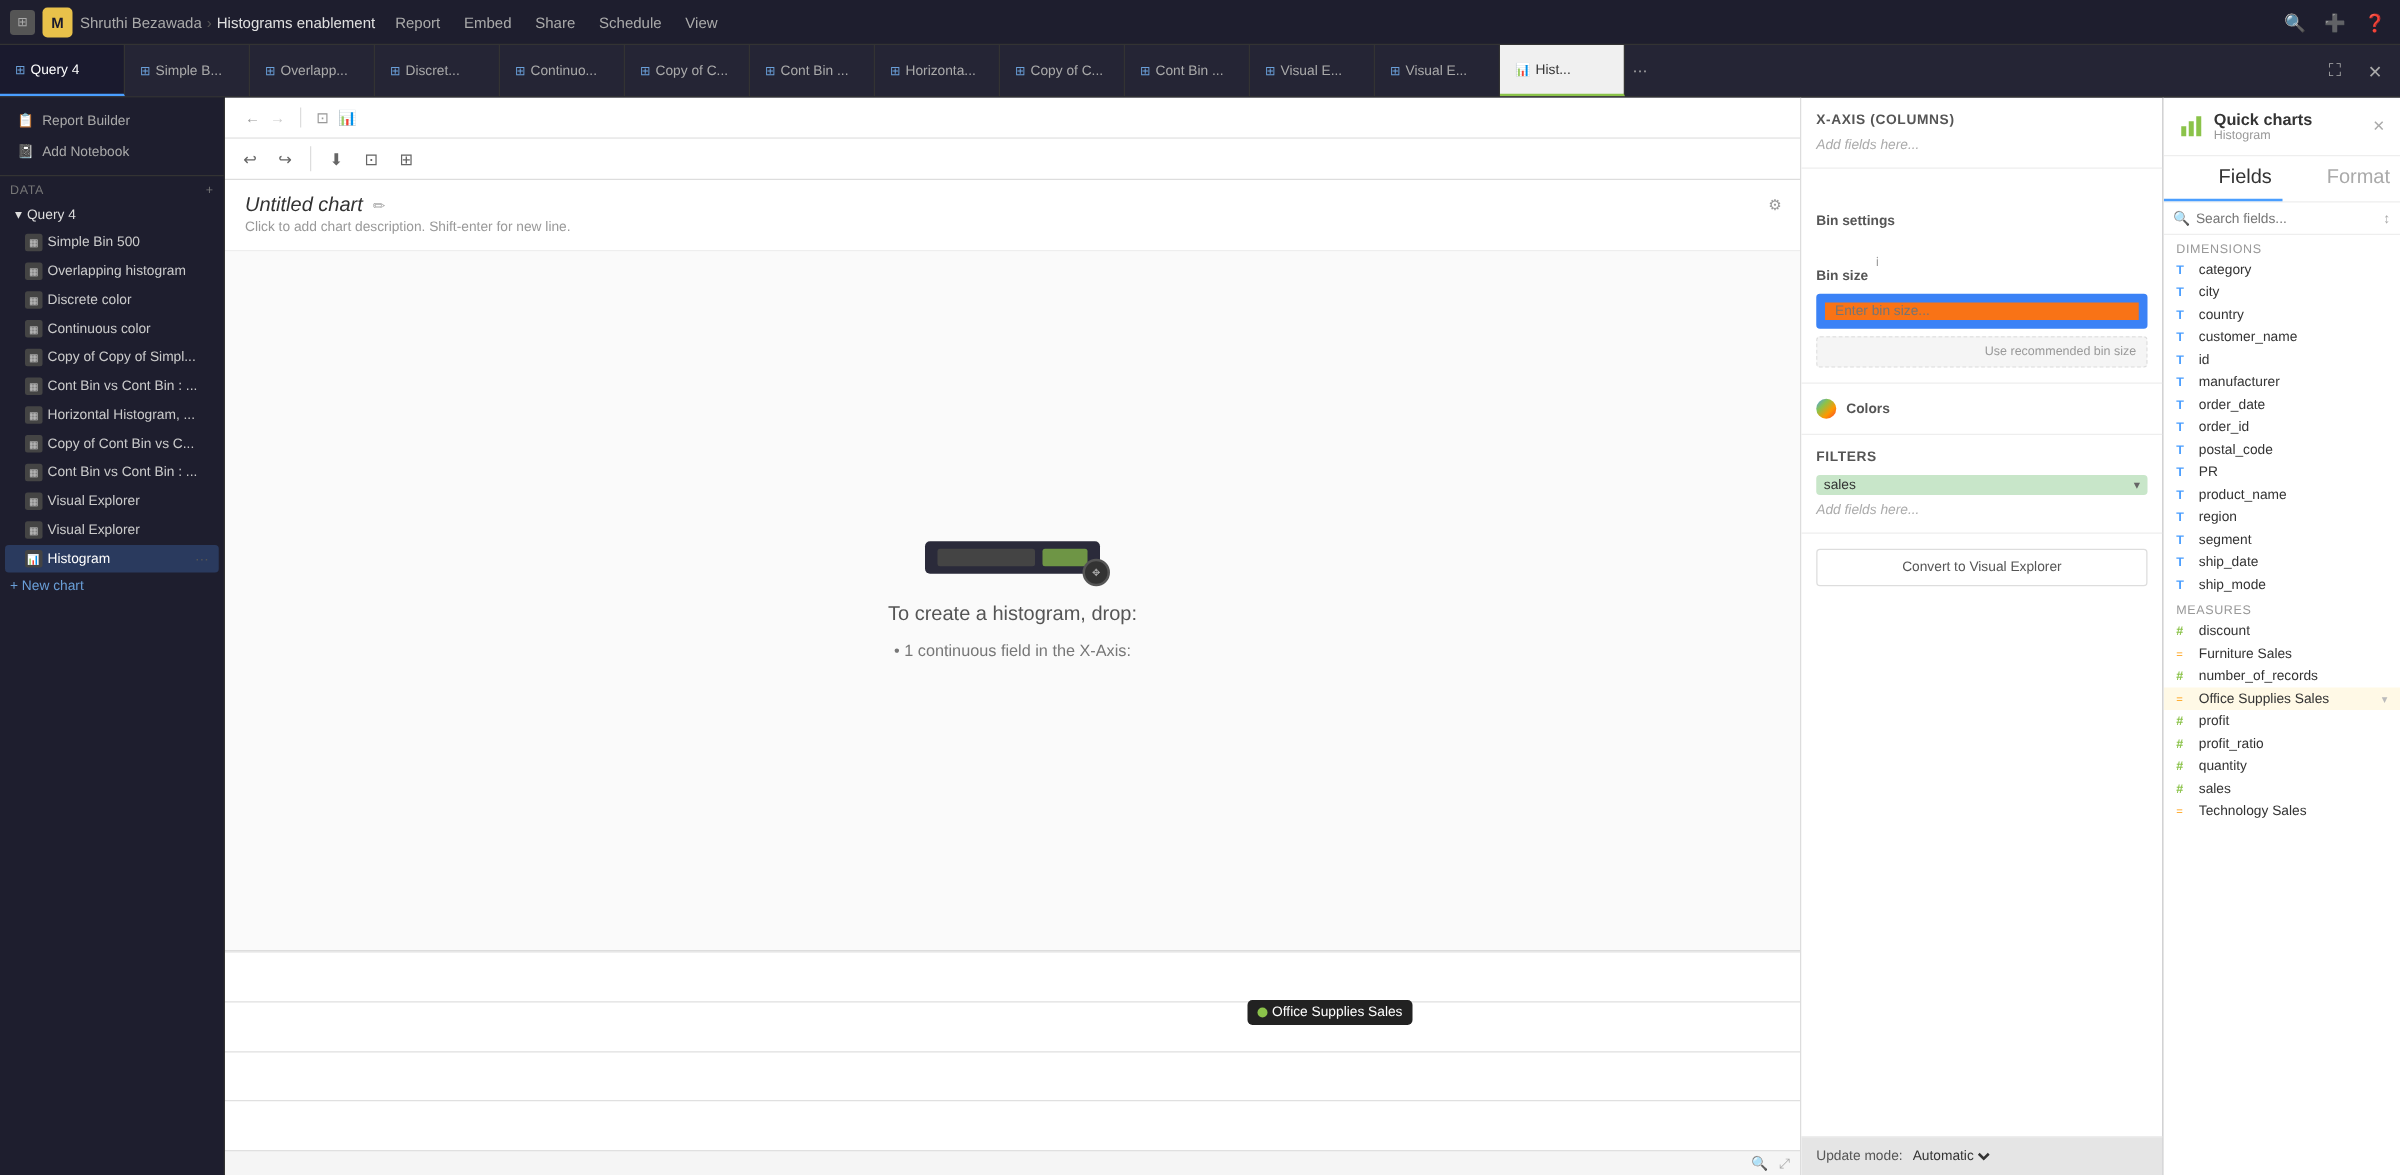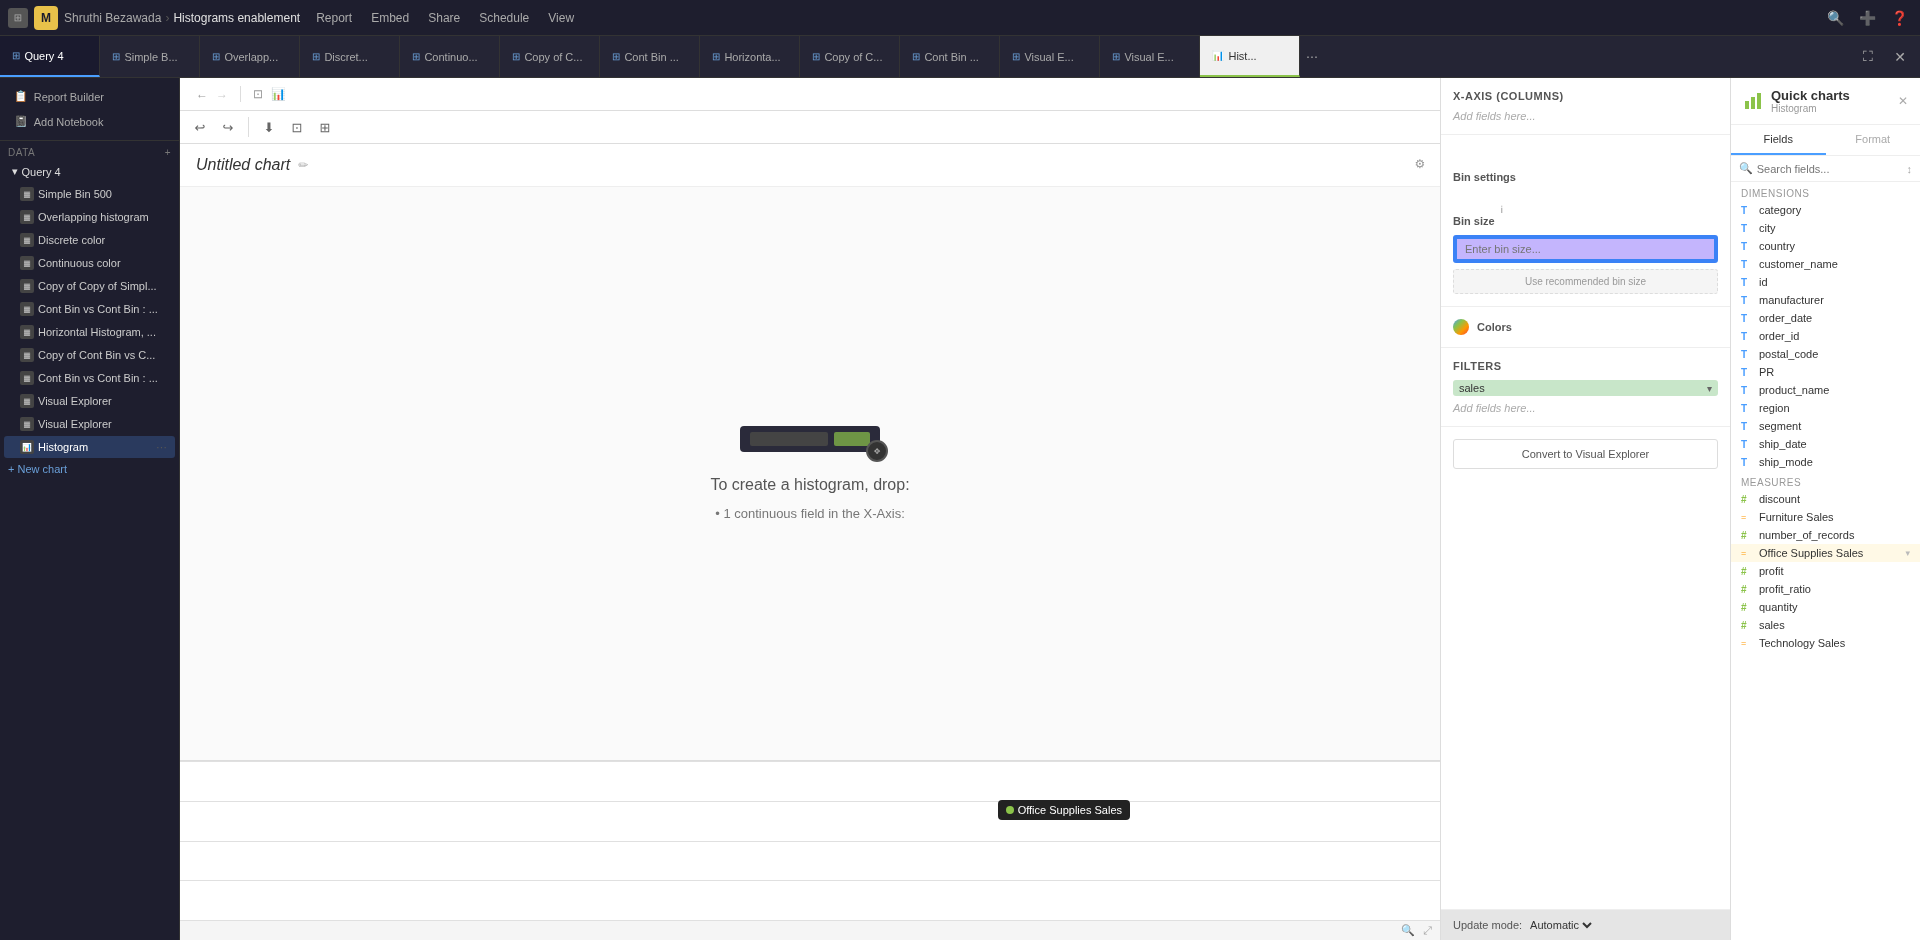--- a/index.html
+++ b/index.html
@@ -60,39 +60,39 @@
     .chart-bottom-inner { flex: 1; display: flex; flex-direction: column; }
 
     
     .settings-panel { width: 290px; background: #fff; border-left: 1px solid #ddd; display: flex; flex-direction: column; overflow: hidden; flex-shrink: 0; }
     .settings-section { padding: 12px; border-bottom: 1px solid #eee; }
     .settings-title { font-size: 11px; font-weight: 600; color: #555; margin-bottom: 8px; text-transform: uppercase; letter-spacing: 0.5px; }
     .add-fields-placeholder { font-size: 11px; color: #aaa; font-style: italic; }
     .bin-row { display: flex; align-items: center; gap: 6px; margin-bottom: 8px; }
     .bin-label { font-size: 11px; color: #555; font-weight: 600; margin-top: 24px; }
     .bin-info { color: #999; font-size: 10px; }
-    .bin-input { border: 4px solid #3b82f6; border-radius: 3px; padding: 4px 8px; font-size: 11px; color: #333; width: 100%; height: 28px; background: #c4b5fd; }
-    .bin-recommended { width: 100%; padding: 6px 8px; background: #f5f5f5; border: 1px dashed #ddd; border-radius: 3px; font-size: 10px; color: #999; text-align: center; cursor: pointer; }
+    .bin-input { border: 7px solid #3b82f6; border-radius: 3px; padding: 4px 8px; font-size: 11px; color: #333; width: 100%; height: 28px; background: #f97316; }
+    .bin-recommended { width: 100%; padding: 6px 8px; background: #f5f5f5; border: 1px dashed #ddd; border-radius: 3px; font-size: 10px; color: #999; text-align: right; cursor: pointer; }
     .colors-row { display: flex; align-items: center; gap: 8px; }
     .color-swatch { width: 16px; height: 16px; background: linear-gradient(135deg, #4a9eff, #8bc34a, #ff9800, #f44336); border-radius: 50%; }
     .colors-label { font-size: 11px; color: #555; font-weight: 600; }
     .convert-btn { width: 100%; padding: 8px; background: #fff; border: 1px solid #ddd; border-radius: 3px; font-size: 11px; color: #555; cursor: pointer; text-align: center; }
     .update-mode { padding: 8px 12px; font-size: 11px; color: #555; display: flex; align-items: center; gap: 4px; border-top: 1px solid #eee; background: #e5e5e5; }
     .update-mode select { border: none; background: transparent; font-size: 11px; color: #333; cursor: pointer; }
 
     
     .quick-panel { width: 190px; background: #fff; border-left: 1px solid #ddd; display: flex; flex-direction: column; overflow: hidden; flex-shrink: 0; }
     .quick-header { padding: 10px 12px; border-bottom: 1px solid #eee; display: flex; align-items: center; gap: 8px; }
     .quick-logo { display: flex; align-items: center; }
     .quick-logo svg { width: 20px; height: 20px; }
     .quick-title { font-size: 13px; font-weight: 600; color: #333; }
     .quick-sub { font-size: 10px; color: #999; }
     .quick-close { margin-left: auto; color: #aaa; cursor: pointer; }
     .fields-format-tabs { display: flex; border-bottom: 1px solid #eee; }
-    .ff-tab { flex: 1; padding: 8px; text-align: center; font-size: 11px; color: #aaa; cursor: pointer; }
+    .ff-tab { flex: 1; padding: 8px; text-align: right; font-size: 16px; color: #aaa; cursor: pointer; }
     .ff-tab.active { color: #333; border-bottom: 2px solid #4a9eff; font-weight: 500; }
     .search-bar { padding: 6px 8px; border-bottom: 1px solid #eee; display: flex; align-items: center; gap: 4px; }
     .search-input { flex: 1; border: none; font-size: 11px; color: #333; outline: none; background: transparent; }
     .search-icon { color: #aaa; font-size: 11px; }
     .field-section-label { padding: 6px 10px 2px; font-size: 10px; color: #999; font-weight: 400; text-transform: uppercase; letter-spacing: 0.5px; }
     .field-item { display: flex; align-items: center; gap: 6px; padding: 3px 10px; cursor: pointer; font-size: 11px; color: #333; }
     .field-item.highlighted { background: #fff9e6; }
     .field-type-t { color: #4a9eff; font-size: 10px; font-weight: bold; width: 12px; }
     .field-type-hash { color: #8bc34a; font-size: 10px; font-weight: bold; width: 12px; }
     .field-type-eq { color: #ff9800; font-size: 9px; width: 12px; }
@@ -288,20 +288,21 @@
       <div class="toolbar-btn">⊡</div>
       <div class="toolbar-btn">⊞</div>
     </div>
 
     <div class="chart-content-area">
       <div style="padding: 12px 16px; background: #fff; border-bottom: 1px solid #eee;">
         <div style="display:flex; align-items:center; gap:8px;">
           <span class="chart-title">Untitled chart</span>
           <span style="color:#aaa; cursor:pointer;">✏</span>
         </div>
+        <div class="chart-desc">Click to add chart description. Shift-enter for new line.</div>
       </div>
 
       <div class="drop-area">
 
         <div class="drag-visual">
           <div style="position:relative; display:inline-block;">
             <div style="background:#2a2a3a; border-radius:4px; padding:6px 10px; display:flex; align-items:center; gap:6px; width:140px;">
               <div style="flex:1; height:14px; background:#444; border-radius:2px;"></div>
               <div style="width:36px; height:14px; background:#8bc34a; border-radius:2px; opacity:0.7;"></div>
             </div>

